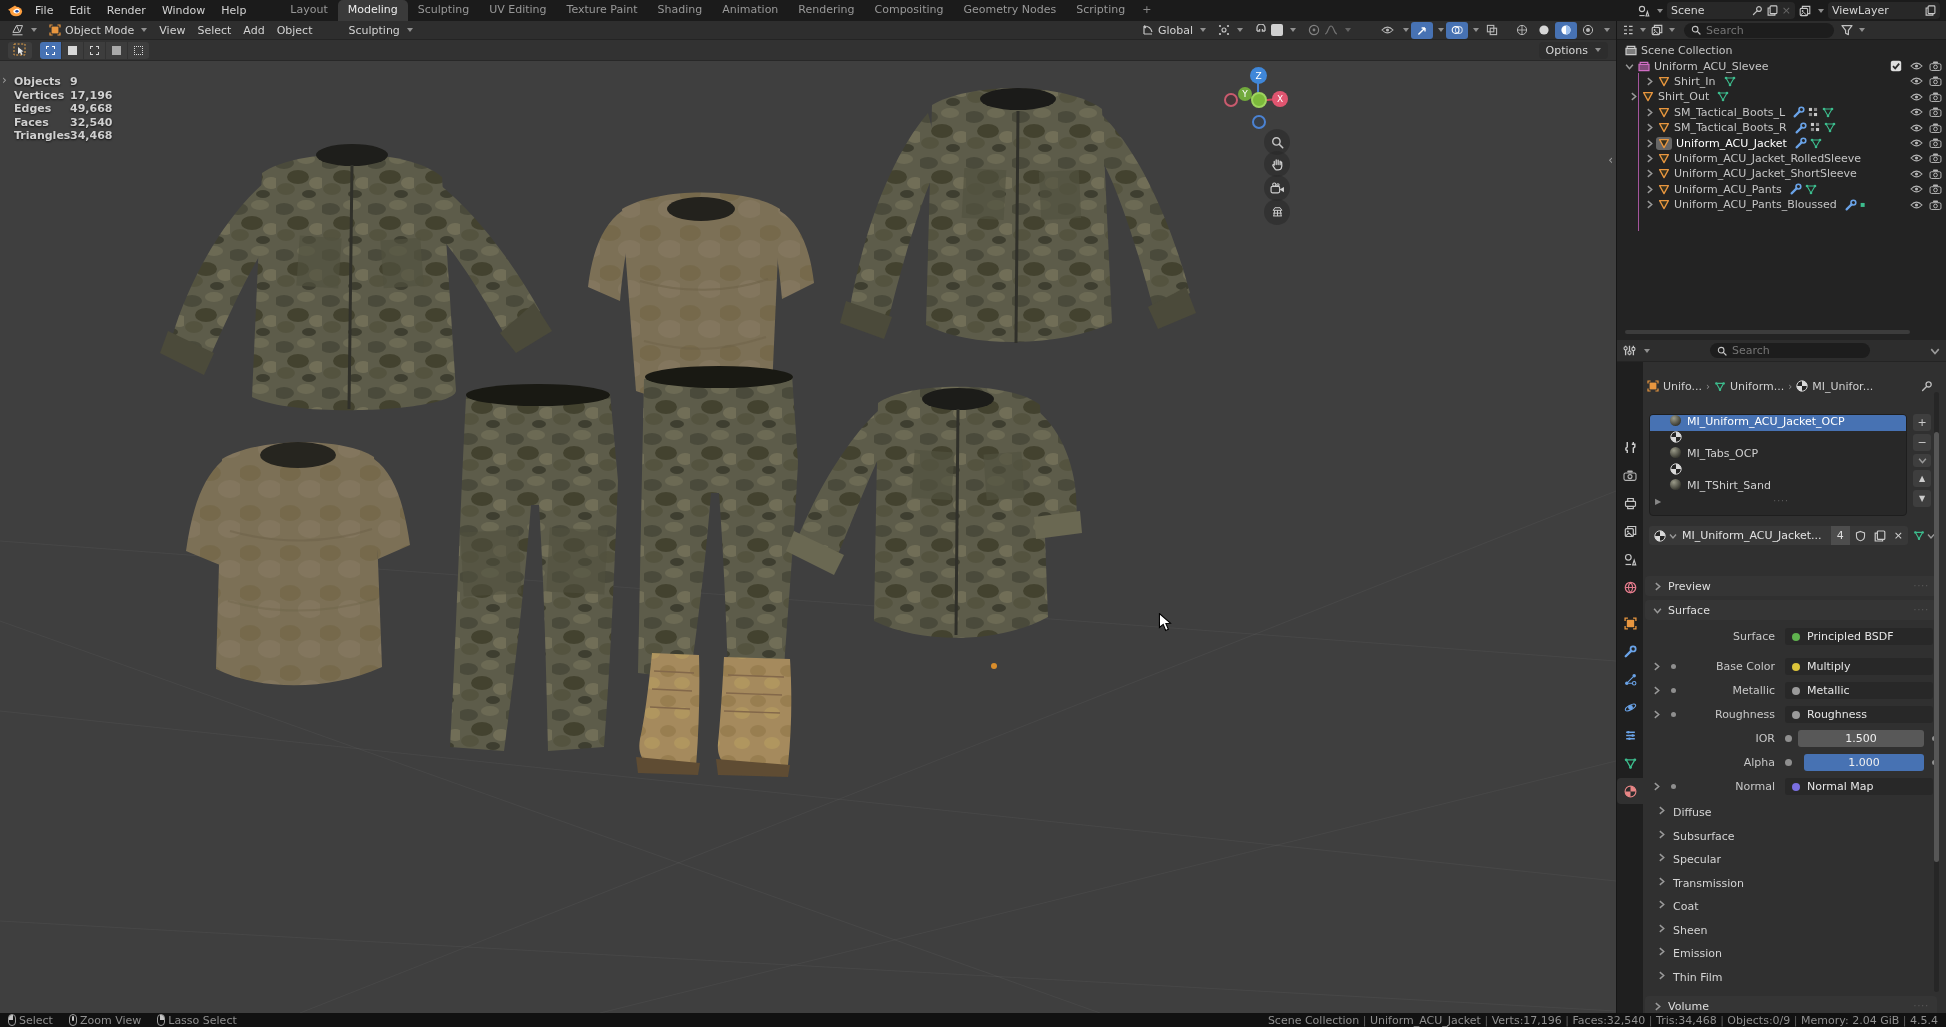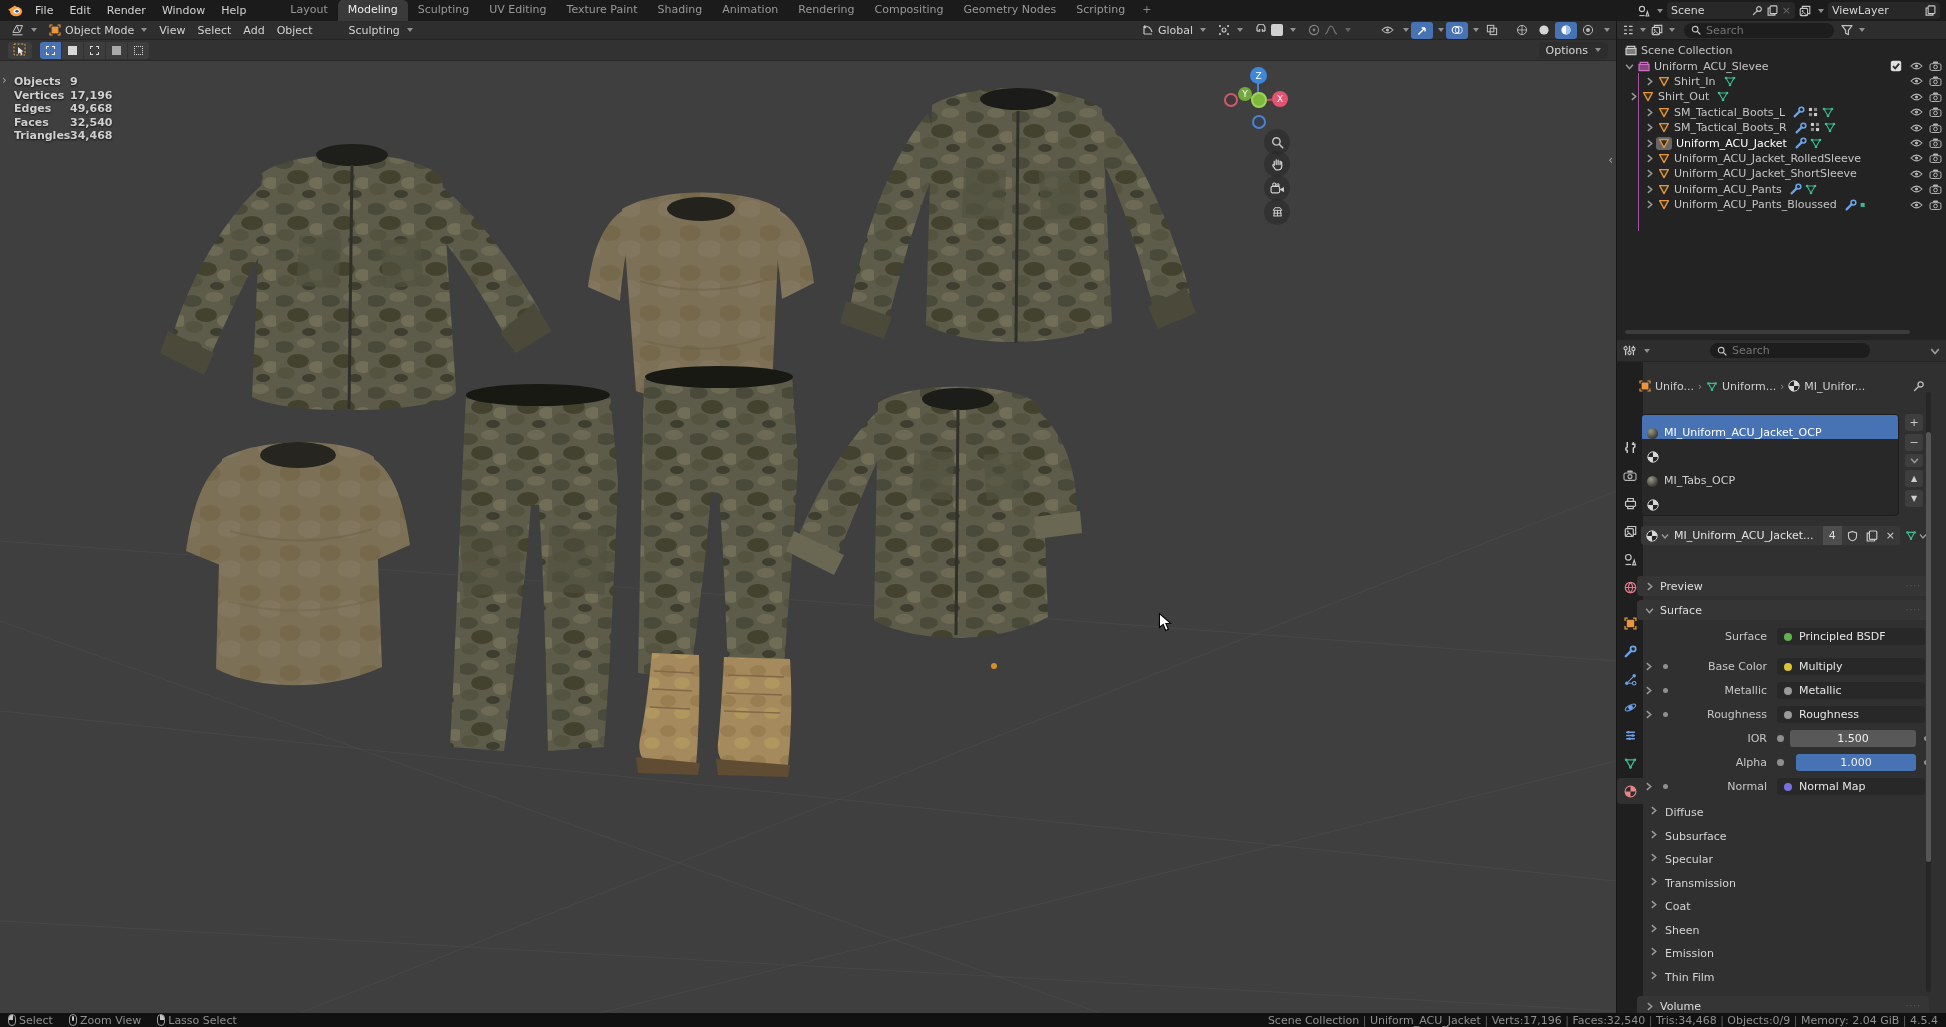--- a/index.html
+++ b/index.html
@@ -80,29 +80,29 @@
   .orow .flexsp { flex:1; }
   .colline { position:absolute; left:21px; top:52px; width:1px; height:158px; background:#a4549c; }
   .hscroll { position:absolute; left:8px; bottom:6px; height:4px; width:285px; border-radius:2px; background:#3c3c3c; }
 
   #props { position:absolute; left:0; top:319px; width:100%; height:673px; background:#303030; overflow:hidden; }
   #props-header { height:22px; background:#2d2d2d; display:flex; align-items:center; padding:0 6px; gap:5px;
                   border-bottom:1px solid #242424; }
   #tabstrip { position:absolute; left:0; top:22px; width:26px; height:651px; background:#1f1f1f; }
   .ptab { position:absolute; left:0; width:26px; height:26px; display:flex; align-items:center; justify-content:center; }
   .ptab.active { background:#303030; border-radius:4px 0 0 4px; }
-  #pbody { position:absolute; left:18px; top:22px; width:298px; height:651px; }
+  #pbody { position:absolute; left:26px; top:22px; width:298px; height:651px; }
 
   #breadcrumb { position:absolute; left:4px; top:14px; width:286px; height:20px; display:flex;
                 align-items:center; gap:4px; color:#cfcfcf; }
   .bc-sep { color:#8a8a8a; font-size:10px; }
 
   #slots { position:absolute; left:6px; top:52px; width:258px; height:102px; background:#282828;
            border:1px solid #1e1e1e; border-radius:4px; overflow:hidden; }
-  .slotrow { display:flex; align-items:flex-end; height:24px; padding:0 5px; gap:6px; color:#cfcfcf; }
+  .slotrow { display:flex; align-items:flex-start; height:16px; padding:0 20px; gap:6px; color:#cfcfcf; }
   .slotrow.sel { background:#4772b3; color:#fff; }
   .slot-foot { display:flex; align-items:center; height:12px; padding:0 5px; color:#888; }
   .sphere { width:11px; height:11px; border-radius:50%; flex:none;
             background:radial-gradient(circle at 35% 30%, #9a9a88, #3a3a32 72%); }
   #slotbtns { position:absolute; left:270px; top:52px; width:18px; display:flex; flex-direction:column; gap:3px; }
   .sq { width:18px; height:17px; background:#3e3e3e; border-radius:3px; color:#ccc;
         display:flex; align-items:center; justify-content:center; font-size:11px; }
 
   #datablock { position:absolute; left:6px; top:164px; width:286px; height:19px; display:flex; gap:5px; }
   .dbgroup { display:flex; align-items:center; background:#383838; border-radius:3px; height:19px; flex:1; overflow:hidden; }

